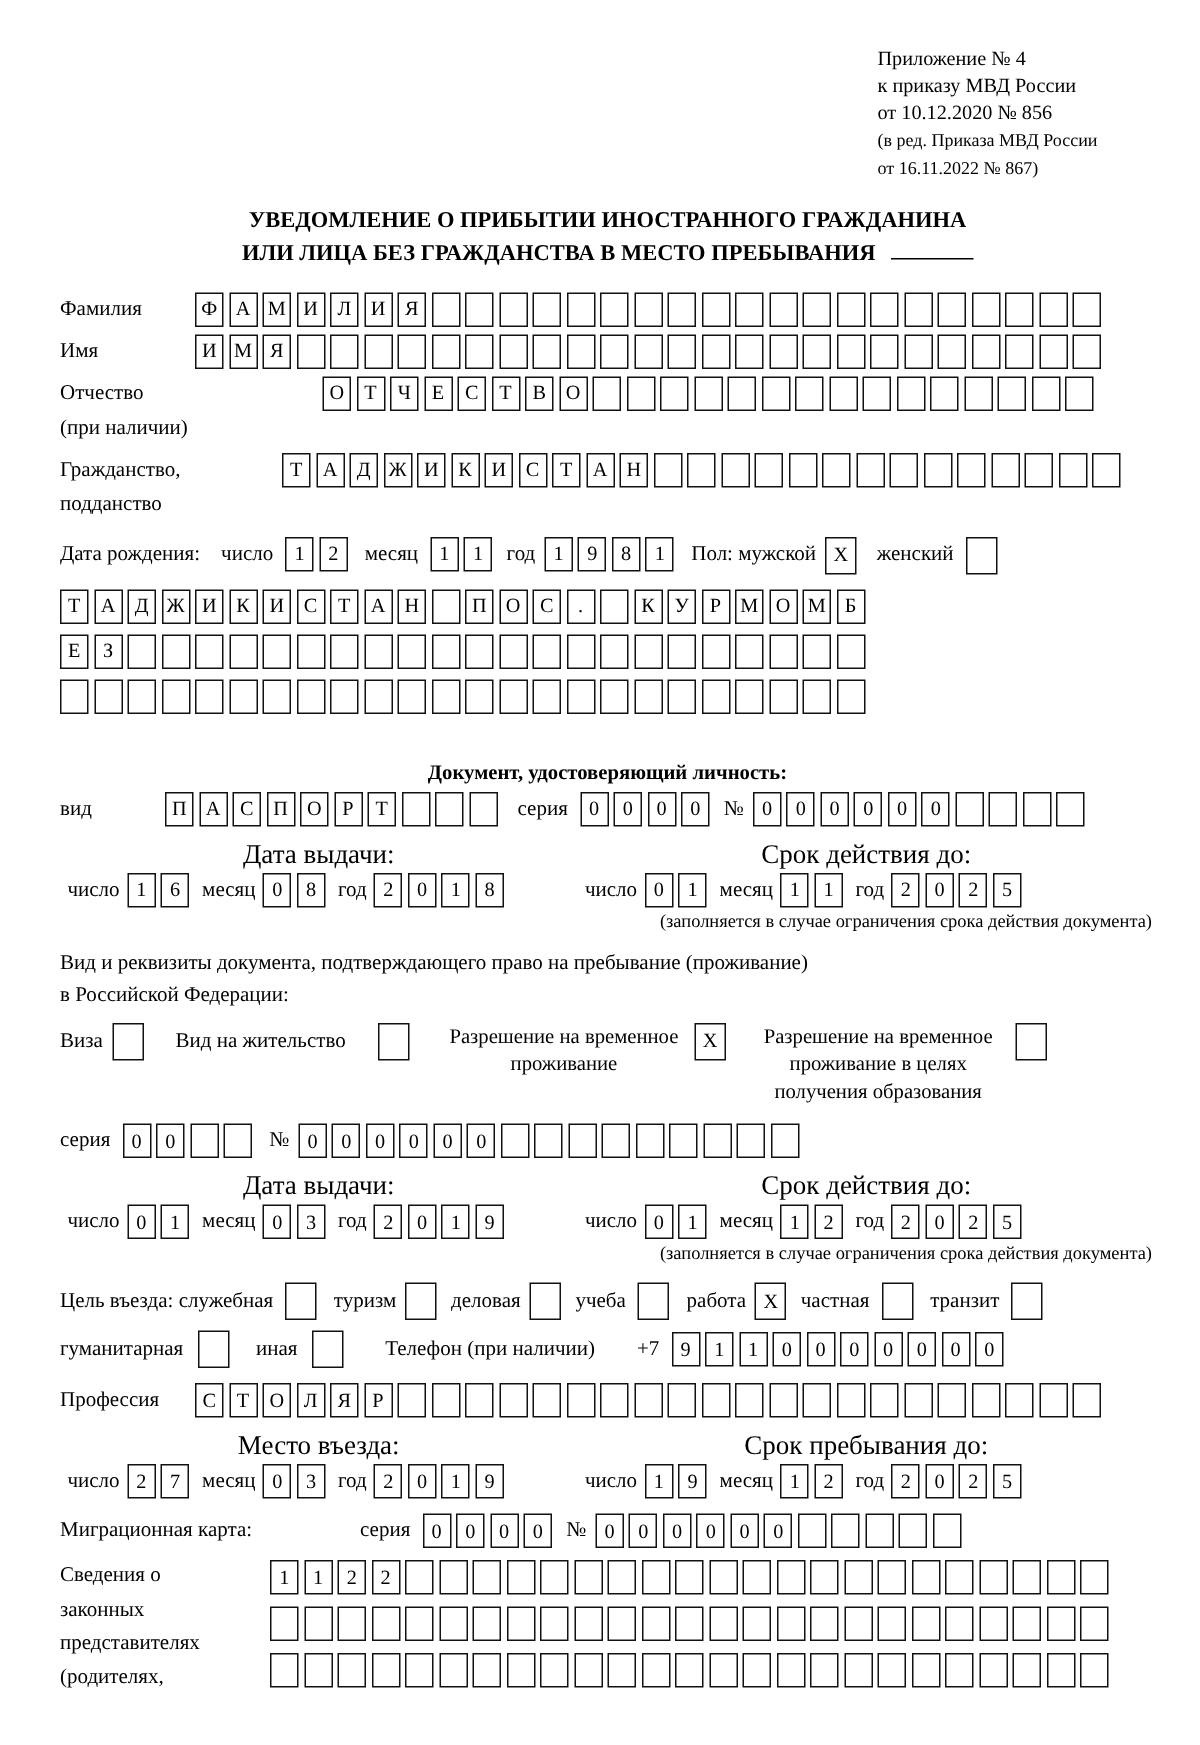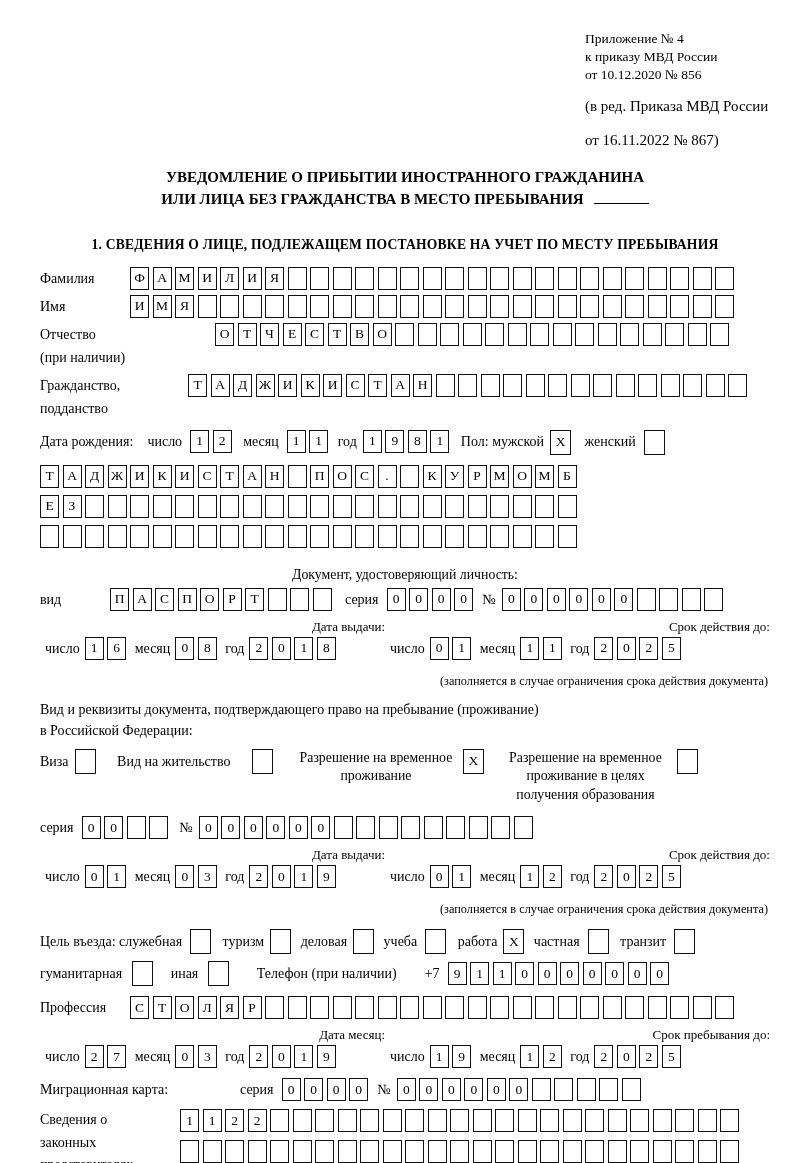--- a/index.html
+++ b/index.html
@@ -2,21 +2,21 @@
 <html><head>
 <meta charset="utf-8">
 <style>
   *{box-sizing:border-box;margin:0;padding:0}
   html,body{background:#fff}
   body{width:800px;height:1163px;color:#000;font-family:"Liberation Serif",serif;font-size:14px;overflow:hidden}
   .page{padding:30px 30px 0 40px}
 
   
   .annex{margin-left:545px;font-size:13.5px;line-height:1.32}
-  .annex .sub{font-size:15px;margin-top:14px}
+  .annex .sub{font-size:12px;margin-top:3px}
   .forma{text-align:right;font-weight:bold;font-size:15px;margin:20px 15px 0 0;letter-spacing:.5px}
   .title{text-align:center;font-weight:bold;font-size:15px;line-height:1.45;margin-top:16px}
   .title-underline{display:inline-block;width:55px;border-bottom:1.5px solid #000;height:14px;margin-left:10px}
   .sec-head{text-align:center;font-weight:bold;font-size:13.6px;margin-top:26px;letter-spacing:.2px}
 
   
   .row{display:flex;align-items:flex-start;margin-top:5px}
   .row .lbl{line-height:23px}
   .cells{display:flex;flex-wrap:nowrap}
   .cell{flex:0 0 19px;width:19px;height:23px;border:1.5px solid #111;margin-right:3.5px;
@@ -31,30 +31,30 @@
   .lbl-70{width:70px;flex:0 0 70px}
   .two-line{line-height:21px}
 
   .mt10{margin-top:10px}
   .mt14{margin-top:14px}
   .ml6{margin-left:6px}.ml8{margin-left:8px}.ml10{margin-left:10px}.ml14{margin-left:14px}
   .mr6{margin-right:6px}.mr8{margin-right:8px}
 
   .mp-cells .cells{margin-bottom:7px}
 
-  .center-bold{ text-align:center;font-weight:normal;font-size:13.8px;margin-top:12px}
+  .center-bold{ text-align:center;font-weight:bold;font-size:13.8px;margin-top:24px}
 
   
   .date-pair{display:flex;margin-top:8px}
   .dg-left{width:345px;flex:0 0 345px}
   .dg-right{flex:1}
-  .dg-head{text-align:right;font-size:13px;margin-bottom:2px}
+  .dg-head{text-align:center;font-size:18px;margin-bottom:2px}
   .dg-line{display:flex;align-items:flex-start}
   .dg-line span.w{line-height:23px;margin:0 5px}
-  .valid-note{text-align:right;font-size:12.3px;margin-top:14px;padding-right:2px}
+  .valid-note{text-align:right;font-size:12.3px;margin-top:2px;padding-right:2px}
 
   .plain-line{margin-top:10px;line-height:1.5}
 
   
   .visa-row{display:flex;align-items:flex-start;margin-top:8px}
   .visa-row .inline-lbl{line-height:25px}
   .wrap-lbl{width:158px;flex:0 0 158px;text-align:center;line-height:1.35;font-size:13.8px}
   .wrap-lbl.wide{width:168px;flex:0 0 168px}
 
   .purpose-row{display:flex;align-items:flex-start;margin-top:12px}
@@ -79,21 +79,20 @@
   </div>
 
 
   <div class="title">
     <div>УВЕДОМЛЕНИЕ О ПРИБЫТИИ ИНОСТРАННОГО ГРАЖДАНИНА</div>
     <div>
       <span>ИЛИ ЛИЦА БЕЗ ГРАЖДАНСТВА В МЕСТО ПРЕБЫВАНИЯ</span><span class="title-underline"></span>
     </div>
   </div>
 
-  <div class="sec-head">1. СВЕДЕНИЯ О ЛИЦЕ, ПОДЛЕЖАЩЕМ ПОСТАНОВКЕ НА УЧЕТ ПО МЕСТУ ПРЕБЫВАНИЯ</div>
 
   <div class="row mt14">
     <span class="lbl lbl-90">Фамилия</span>
     <span class="cells">
         <span class="cell">Ф</span>
         <span class="cell">А</span>
         <span class="cell">М</span>
         <span class="cell">И</span>
         <span class="cell">Л</span>
         <span class="cell">И</span>
@@ -602,21 +601,21 @@
         <span class="cell"></span>
         <span class="cell"></span>
         <span class="cell"></span>
         <span class="cell"></span>
         <span class="cell"></span>
       </span>
   </div>
 
   <div class="date-pair">
     <div class="dg-left">
-      <div class="dg-head">Дата месяц:</div>
+      <div class="dg-head">Место въезда:</div>
       <div class="dg-line">
         <span class="w">число</span>
         <span class="cells">
             <span class="cell">2</span>
             <span class="cell">7</span>
           </span>
         <span class="w">месяц</span>
         <span class="cells">
             <span class="cell">0</span>
             <span class="cell">3</span>

